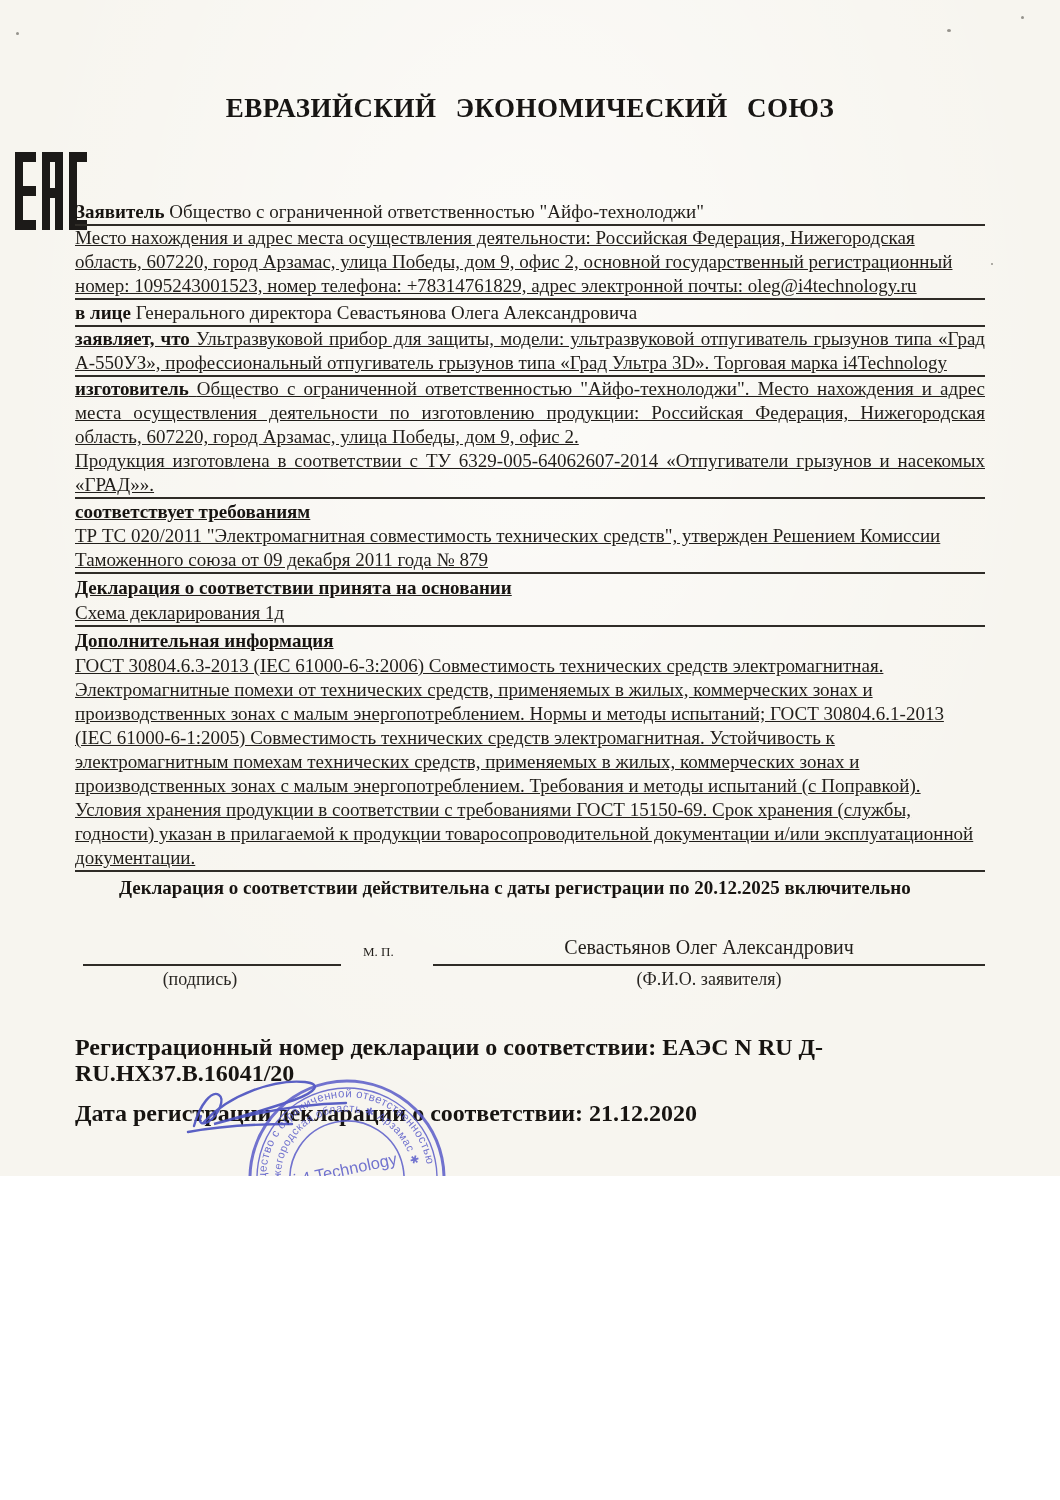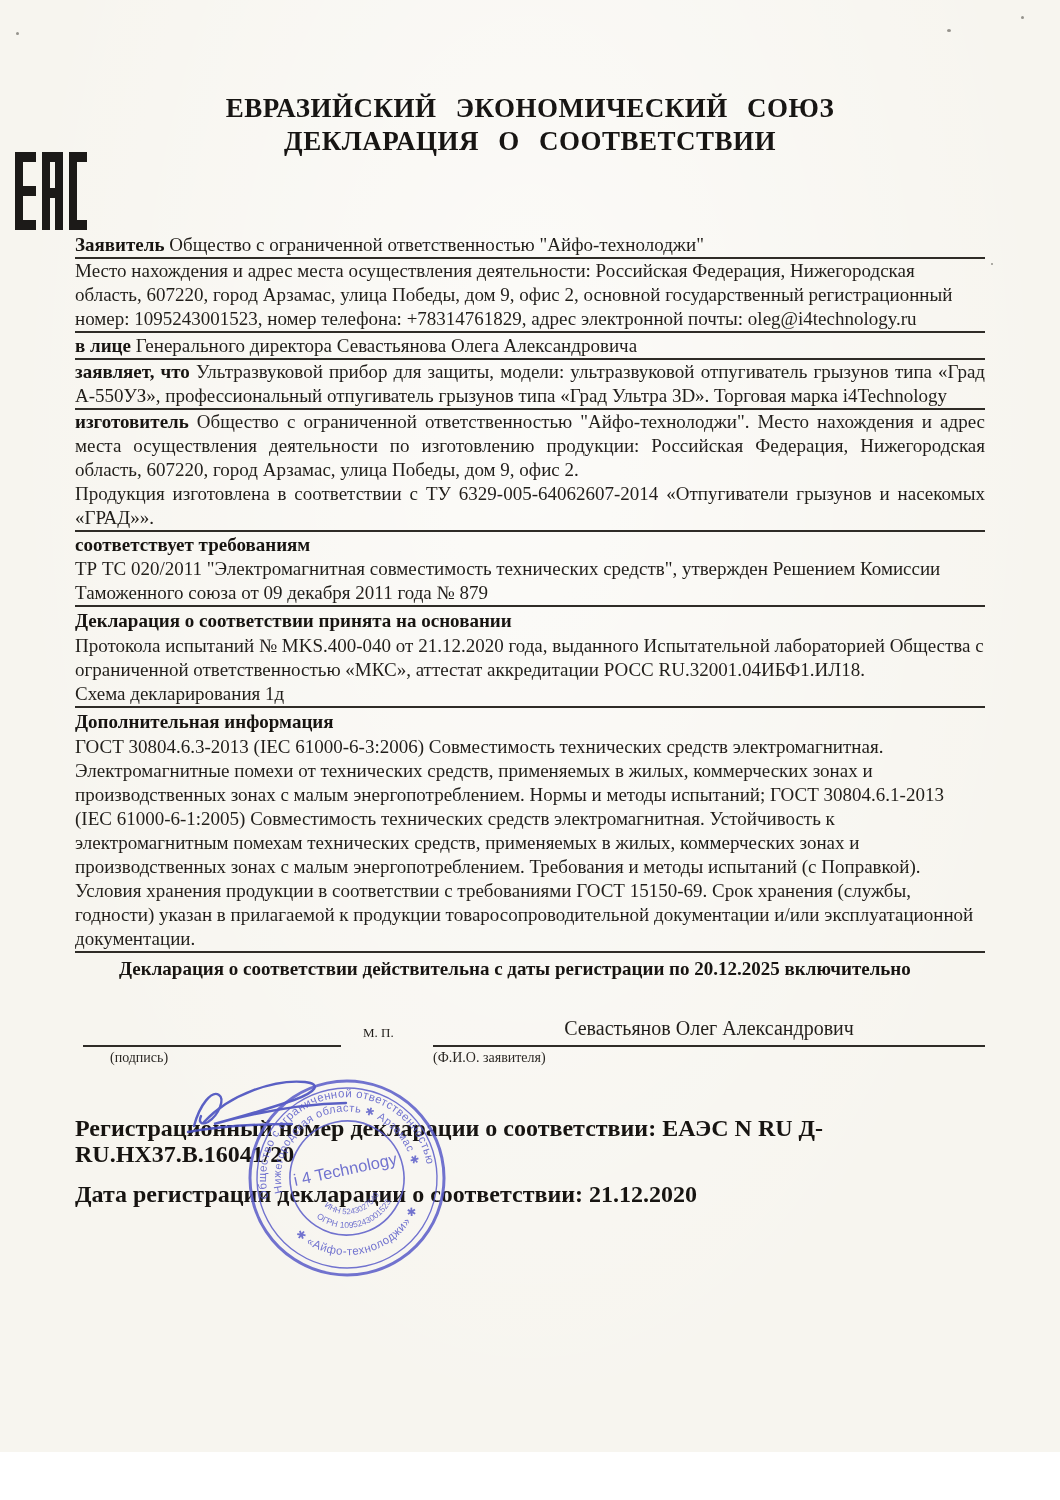--- a/index.html
+++ b/index.html
@@ -1,42 +1,42 @@
 <!DOCTYPE html>
 <html><head>
 <meta charset="utf-8">
 <style>
   html,body{margin:0;padding:0;}
   .page{
     position:relative;
-    width:1060px;height:1452px;
+    width:1060px;height:1176px;
     background:
       radial-gradient(ellipse at 50% 30%, rgba(255,255,255,.6), rgba(0,0,0,0) 70%),
       #f7f5ef;
     font-family:"Liberation Serif", serif;
     color:#211e1a;
     overflow:hidden;
   }
   .doc{position:absolute;left:75px;top:0;width:910px;}
   .title{margin-top:92px;text-align:center;font-weight:bold;font-size:27px;line-height:33px;
          letter-spacing:.5px;word-spacing:12px;color:#171513;}
   .eac{position:absolute;left:15px;top:152px;width:72px;height:78px;}
   .row{position:relative;border-bottom:2px solid #2f2c27;}
   .t{font-size:19px;}
   .lh25{line-height:25px;}
-  .lh24{line-height:24px;}
+  .lh24{line-height:24px;text-decoration:underline;}
   b,.b{font-weight:bold;color:#171411;}
   .just{text-align:justify;}
   .mt-applicant{margin-top:74px;}
   .sig-area{position:relative;height:90px;font-size:19px;}
   .sigline{position:absolute;height:2px;background:#2f2c27;top:64px;}
   .sigline.left{left:8px;width:258px;}
   .sigline.right{left:358px;width:552px;}
   .mp{position:absolute;left:288px;top:44px;font-size:13px;}
-  .cap{position:absolute;font-size:14px;text-align:left;color:#2a2723;}
+  .cap{position:absolute;font-size:18px;text-align:center;color:#2a2723;}
   .cap.sign{left:35px;width:180px;top:69px;}
   .cap.fio{left:358px;width:552px;top:69px;}
   .fio-name{position:absolute;left:358px;width:552px;top:36px;text-align:center;font-size:20px;}
   .reg{margin-top:44px;font-size:24px;line-height:26px;font-weight:bold;color:#171411;}
   .reg + .reg{margin-top:14px;}
   .stamp{position:absolute;left:242px;top:1073px;width:210px;height:210px;
          transform:rotate(-12deg);opacity:.85;}
   .signature-svg{position:absolute;left:180px;top:1074px;width:175px;height:70px;opacity:.9;}
   .speck{position:absolute;border-radius:50%;background:rgba(70,65,58,.55);}
 </style>
@@ -62,21 +62,20 @@
       <rect x="27" y="36" width="21" height="10"></rect>
       <rect x="54" y="0" width="8" height="78"></rect>
       <rect x="54" y="0" width="18" height="10"></rect>
       <rect x="54" y="68" width="18" height="10"></rect>
     </g>
   </svg>
 
   <div class="doc">
     <div class="title">
       <div>ЕВРАЗИЙСКИЙ  ЭКОНОМИЧЕСКИЙ  СОЮЗ</div>
-      <div>ДЕКЛАРАЦИЯ О СООТВЕТСТВИИ</div>
     </div>
 
     <div class="row t lh25 mt-applicant">
       <b>Заявитель</b>
       <span>Общество с ограниченной ответственностью "Айфо-технолоджи"</span>
     </div>
 
     <div class="row t lh24">
       <span>Место нахождения и адрес места осуществления деятельности: Российская Федерация, Нижегородская область, 607220, город Арзамас, улица Победы, дом 9, офис 2, основной государственный регистрационный номер: 1095243001523, номер телефона: +78314761829, адрес электронной почты: oleg@i4technology.ru</span>
     </div>
@@ -99,21 +98,20 @@
       <div class="just">Продукция изготовлена в соответствии с ТУ 6329-005-64062607-2014 «Отпугиватели грызунов и насекомых «ГРАД»».</div>
     </div>
 
     <div class="row t lh24">
       <div class="b" style="line-height:25px;">соответствует требованиям</div>
       <div>ТР ТС 020/2011 "Электромагнитная совместимость технических средств", утвержден Решением Комиссии Таможенного союза от 09 декабря 2011 года № 879</div>
     </div>
 
     <div class="row t lh24">
       <div class="b" style="line-height:27px;">Декларация о соответствии принята на основании</div>
-      <div>Протокола испытаний № MKS.400-040 от 21.12.2020 года, выданного Испытательной лабораторией Общества с ограниченной ответственностью «МКС», аттестат аккредитации РОСС RU.32001.04ИБФ1.ИЛ18.</div>
       <div>Схема декларирования 1д</div>
     </div>
 
     <div class="row t lh24">
       <div class="b" style="line-height:27px;">Дополнительная информация</div>
       <div>ГОСТ 30804.6.3-2013 (IEC 61000-6-3:2006) Совместимость технических средств электромагнитная. Электромагнитные помехи от технических средств, применяемых в жилых, коммерческих зонах и производственных зонах с малым энергопотреблением. Нормы и методы испытаний; ГОСТ 30804.6.1-2013 (IEC 61000-6-1:2005) Совместимость технических средств электромагнитная. Устойчивость к электромагнитным помехам технических средств, применяемых в жилых, коммерческих зонах и производственных зонах с малым энергопотреблением. Требования и методы испытаний (с Поправкой). Условия хранения продукции в соответствии с требованиями ГОСТ 15150-69. Срок хранения (службы, годности) указан в прилагаемой к продукции товаросопроводительной документации и/или эксплуатационной документации.</div>
     </div>
 
     <div class="t lh25 b" style="margin-top:3px;margin-left:44px;">Декларация о соответствии  действительна с даты регистрации по 20.12.2025 включительно</div>
 

